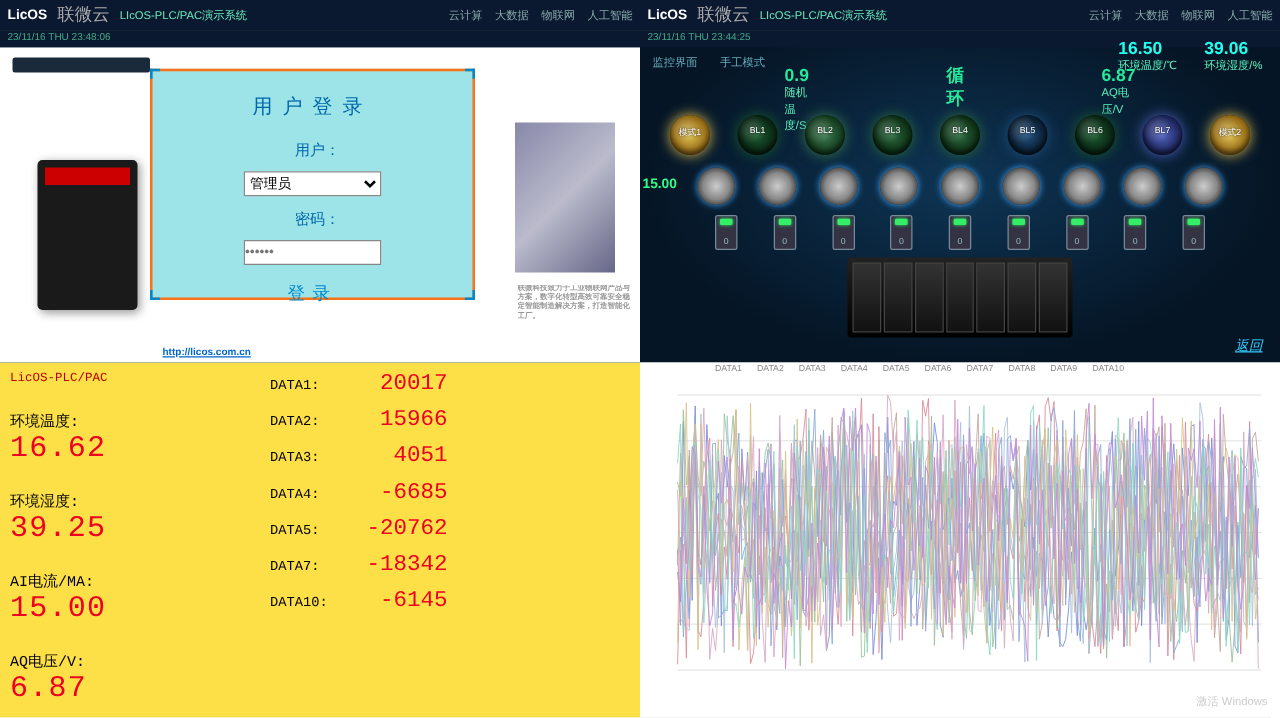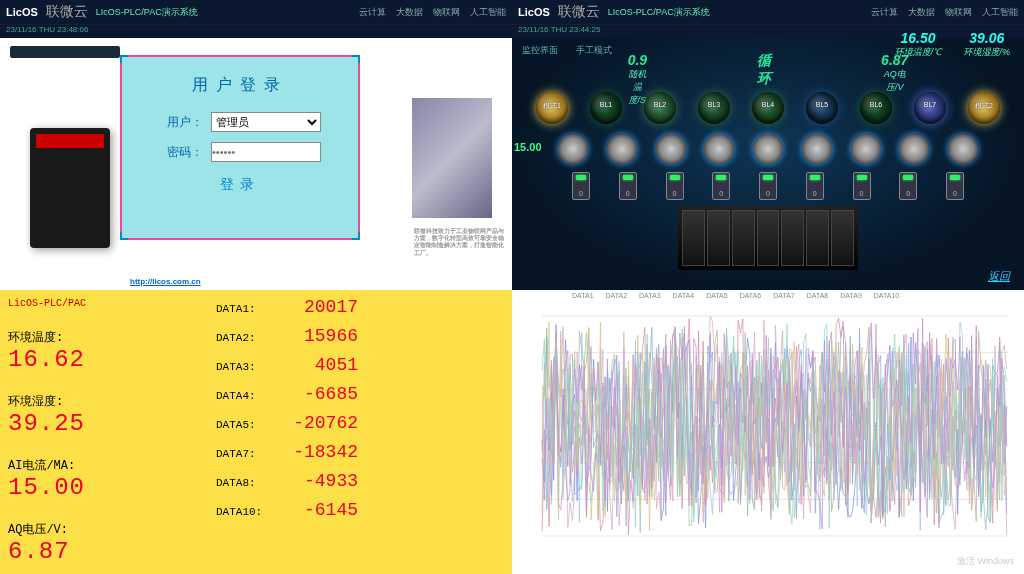--- a/index.html
+++ b/index.html
@@ -15,36 +15,36 @@
 .topbar .title { color: #6eb; font-size: 9px; flex: 1; }
 .topbar .nav { display: flex; gap: 10px; }
 .topbar .nav span { cursor: pointer; }
 .topbar2 { height: 14px; background: #0a1830; color: #4a8; font-size: 8px; padding: 0 6px; border-top: 1px solid #123; }
 .q1 .bgpaper { position: absolute; top: 38px; left: 0; right: 0; bottom: 0; background: #fff; font-weight: bold; }
 .q1 .bgpaper::before { content: ""; position: absolute; top: 8px; left: 10px; width: 110px; height: 12px; background: #1a2a3a; border-radius: 2px; }
 .q1 .device { position: absolute; left: 30px; top: 90px; width: 80px; height: 120px; background: #1a1a1a; border-radius: 4px; box-shadow: 2px 2px 8px rgba(0,0,0,0.4); }
 .q1 .device::before { content:""; position:absolute; top:6px; left:6px; right:6px; height:14px; background:#c00; }
 .q1 .building { position: absolute; right: 20px; top: 60px; width: 80px; height: 120px; background: linear-gradient(135deg,#88a 0%,#bbc 50%,#668 100%); }
 .q1 .blurb { position: absolute; right: 8px; top: 190px; width: 90px; height: 70px; font-size: 6px; color: #999; line-height: 1.2; overflow: hidden; }
-.login-box { position: absolute; left: 120px; top: 55px; width: 240px; height: 185px; background: #9ce4e8; border: 2px solid #ec4899; padding: 12px 20px; }
+.login-box { position: absolute; left: 120px; top: 55px; width: 260px; height: 185px; background: #9ce4e8; border: 2px solid #f97316; padding: 12px 20px; }
 .login-box .corner { width: 8px; height: 8px; border: 2px solid #0088cc; position: absolute; }
 .login-box .tl { top: -2px; left: -2px; border-right: none; border-bottom: none; }
 .login-box .tr { top: -2px; right: -2px; border-left: none; border-bottom: none; }
 .login-box .bl { bottom: -2px; left: -2px; border-right: none; border-top: none; }
 .login-box .br { bottom: -2px; right: -2px; border-left: none; border-top: none; }
 .login-title { text-align: center; font-size: 16px; color: #0066aa; margin: 6px 0 16px; letter-spacing: 8px; }
-.login-row { display: flex; align-items: center; margin: 10px 0; gap: 8px; justify-content: center; }
+.login-row { display: flex; align-items: center; margin: 10px 0; gap: 8px; justify-content: center; flex-direction: column; }
 .login-row label { font-size: 12px; color: #0066aa; width: 44px; text-align: right; }
 .login-row select, .login-row input { width: 110px; height: 20px; font-size: 11px; border: 1px solid #888; background: #fff; }
 .login-btn { text-align: center; color: #0088cc; font-size: 14px; margin-top: 14px; cursor: pointer; letter-spacing: 6px; }
 .q1 .url { position: absolute; bottom: 4px; left: 130px; font-size: 8px; color: #06c; text-decoration: underline; }
 
 
 .q2 { position: relative; background: radial-gradient(ellipse at center, #0e3555 0%, #051525 70%); overflow: hidden; }
-.q2 .metric { font-size: 9px; color: #5bf5c0; text-align: center; font-style: italic; }
+.q2 .metric { font-size: 9px; color: #5bf5c0; text-align: left; }
 .q2 .metric .v { font-size: 14px; color: #28e89a; font-weight: bold; }
 .q2 .tabs { position: absolute; top: 44px; left: 10px; display: flex; gap: 18px; font-size: 9px; color: #6ab; }
 .q2 .topright { position: absolute; top: 30px; right: 14px; display: flex; gap: 22px; }
 .q2 .topright .metric .v { color: #2fe; }
 .q2 .center-metrics { position: absolute; top: 52px; left: 50%; transform: translateX(-50%); display: flex; gap: 110px; }
 .q2 .lights-row { position: absolute; top: 92px; left: 24px; right: 24px; display: flex; justify-content: space-between; }
 .light { width: 32px; height: 32px; border-radius: 50%; background: radial-gradient(circle at 35% 35%, #fff3, #0000 40%), radial-gradient(circle, var(--c) 0%, var(--c2) 70%); box-shadow: 0 0 10px var(--c), inset 0 -3px 4px #0008; position: relative; }
 .light .lbl { position: absolute; width: 100%; text-align: center; top: 9px; font-size: 7px; color: #fff; text-shadow: 0 0 2px #000; }
 .q2 .dials-row { position: absolute; top: 134px; left: 46px; right: 46px; display: flex; justify-content: space-between; }
 .dial { width: 30px; height: 30px; border-radius: 50%; background: radial-gradient(circle,#ccc 0%,#888 50%,#333 80%); box-shadow: 0 0 6px #4af; position: relative; }
@@ -259,24 +259,20 @@
           <span class="lbl">DATA4:</span>
           <span class="val">-6685</span>
         </div>
     <div class="drow">
           <span class="lbl">DATA5:</span>
           <span class="val">-20762</span>
         </div>
     <div class="drow">
           <span class="lbl">DATA7:</span>
           <span class="val">-18342</span>
-        </div>
-    <div class="drow">
-          <span class="lbl">DATA8:</span>
-          <span class="val">-4933</span>
         </div>
     <div class="drow">
           <span class="lbl">DATA10:</span>
           <span class="val">-6145</span>
         </div>
   </div>
 </div>
 
 <div class="q4">
   <div class="legend">

